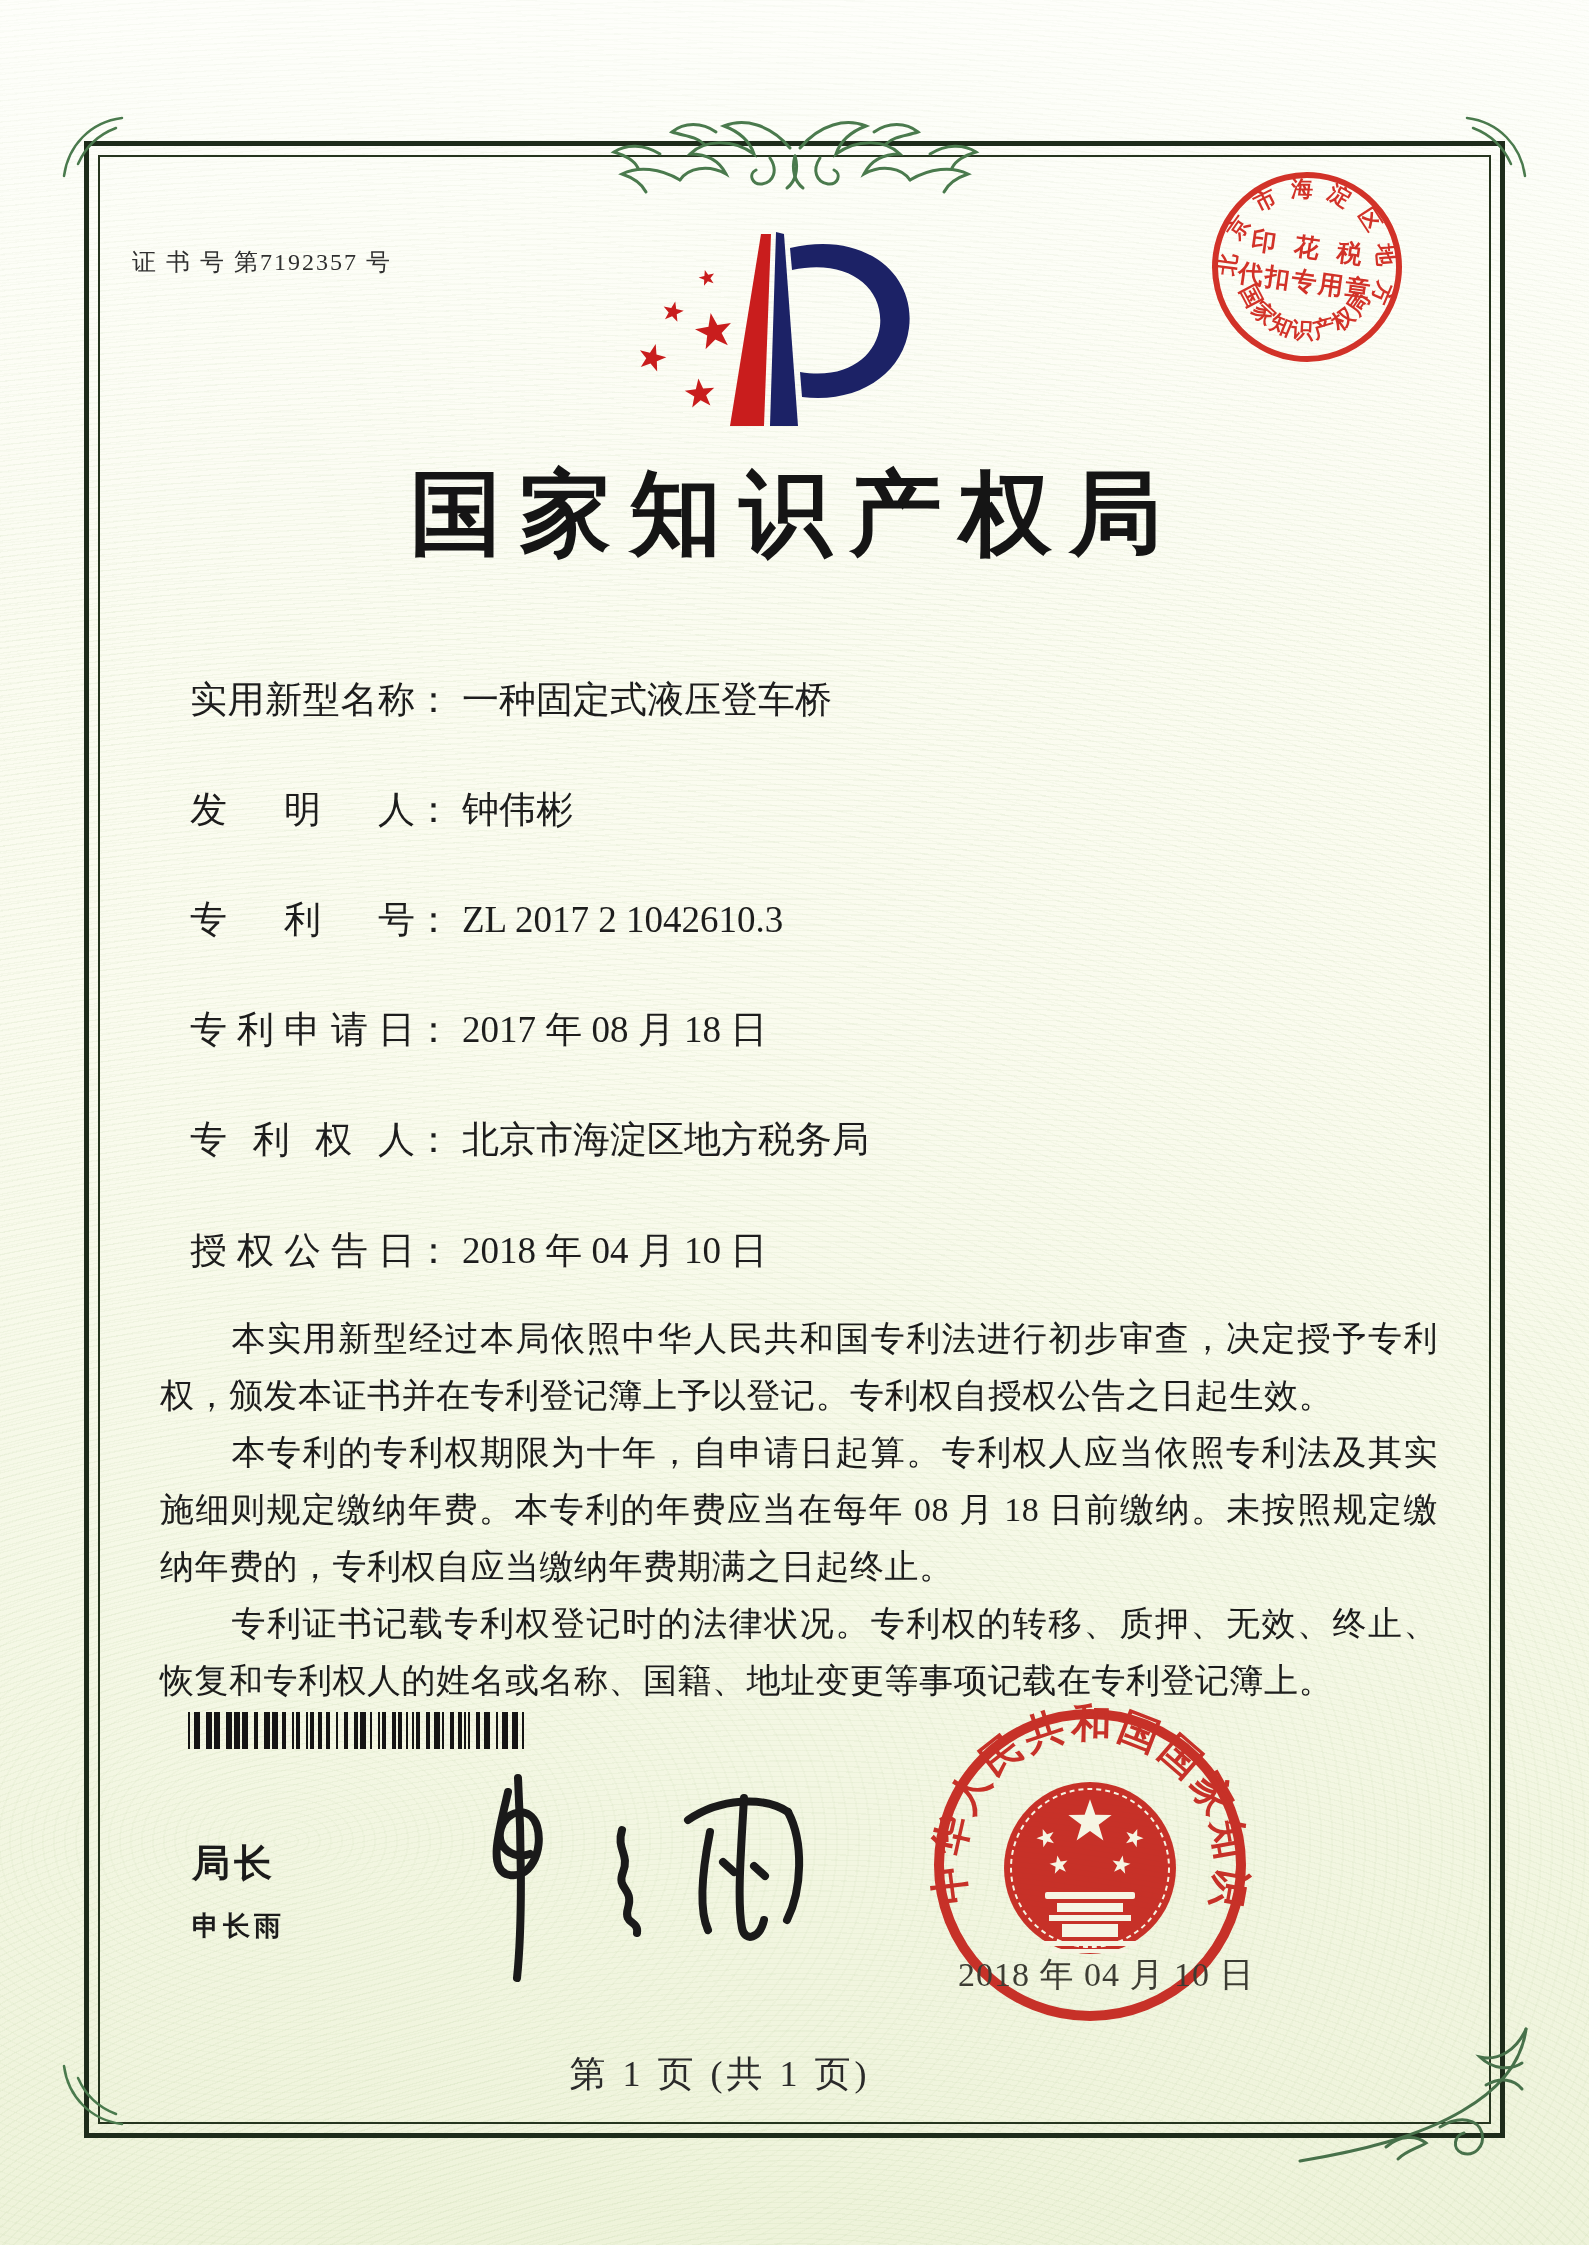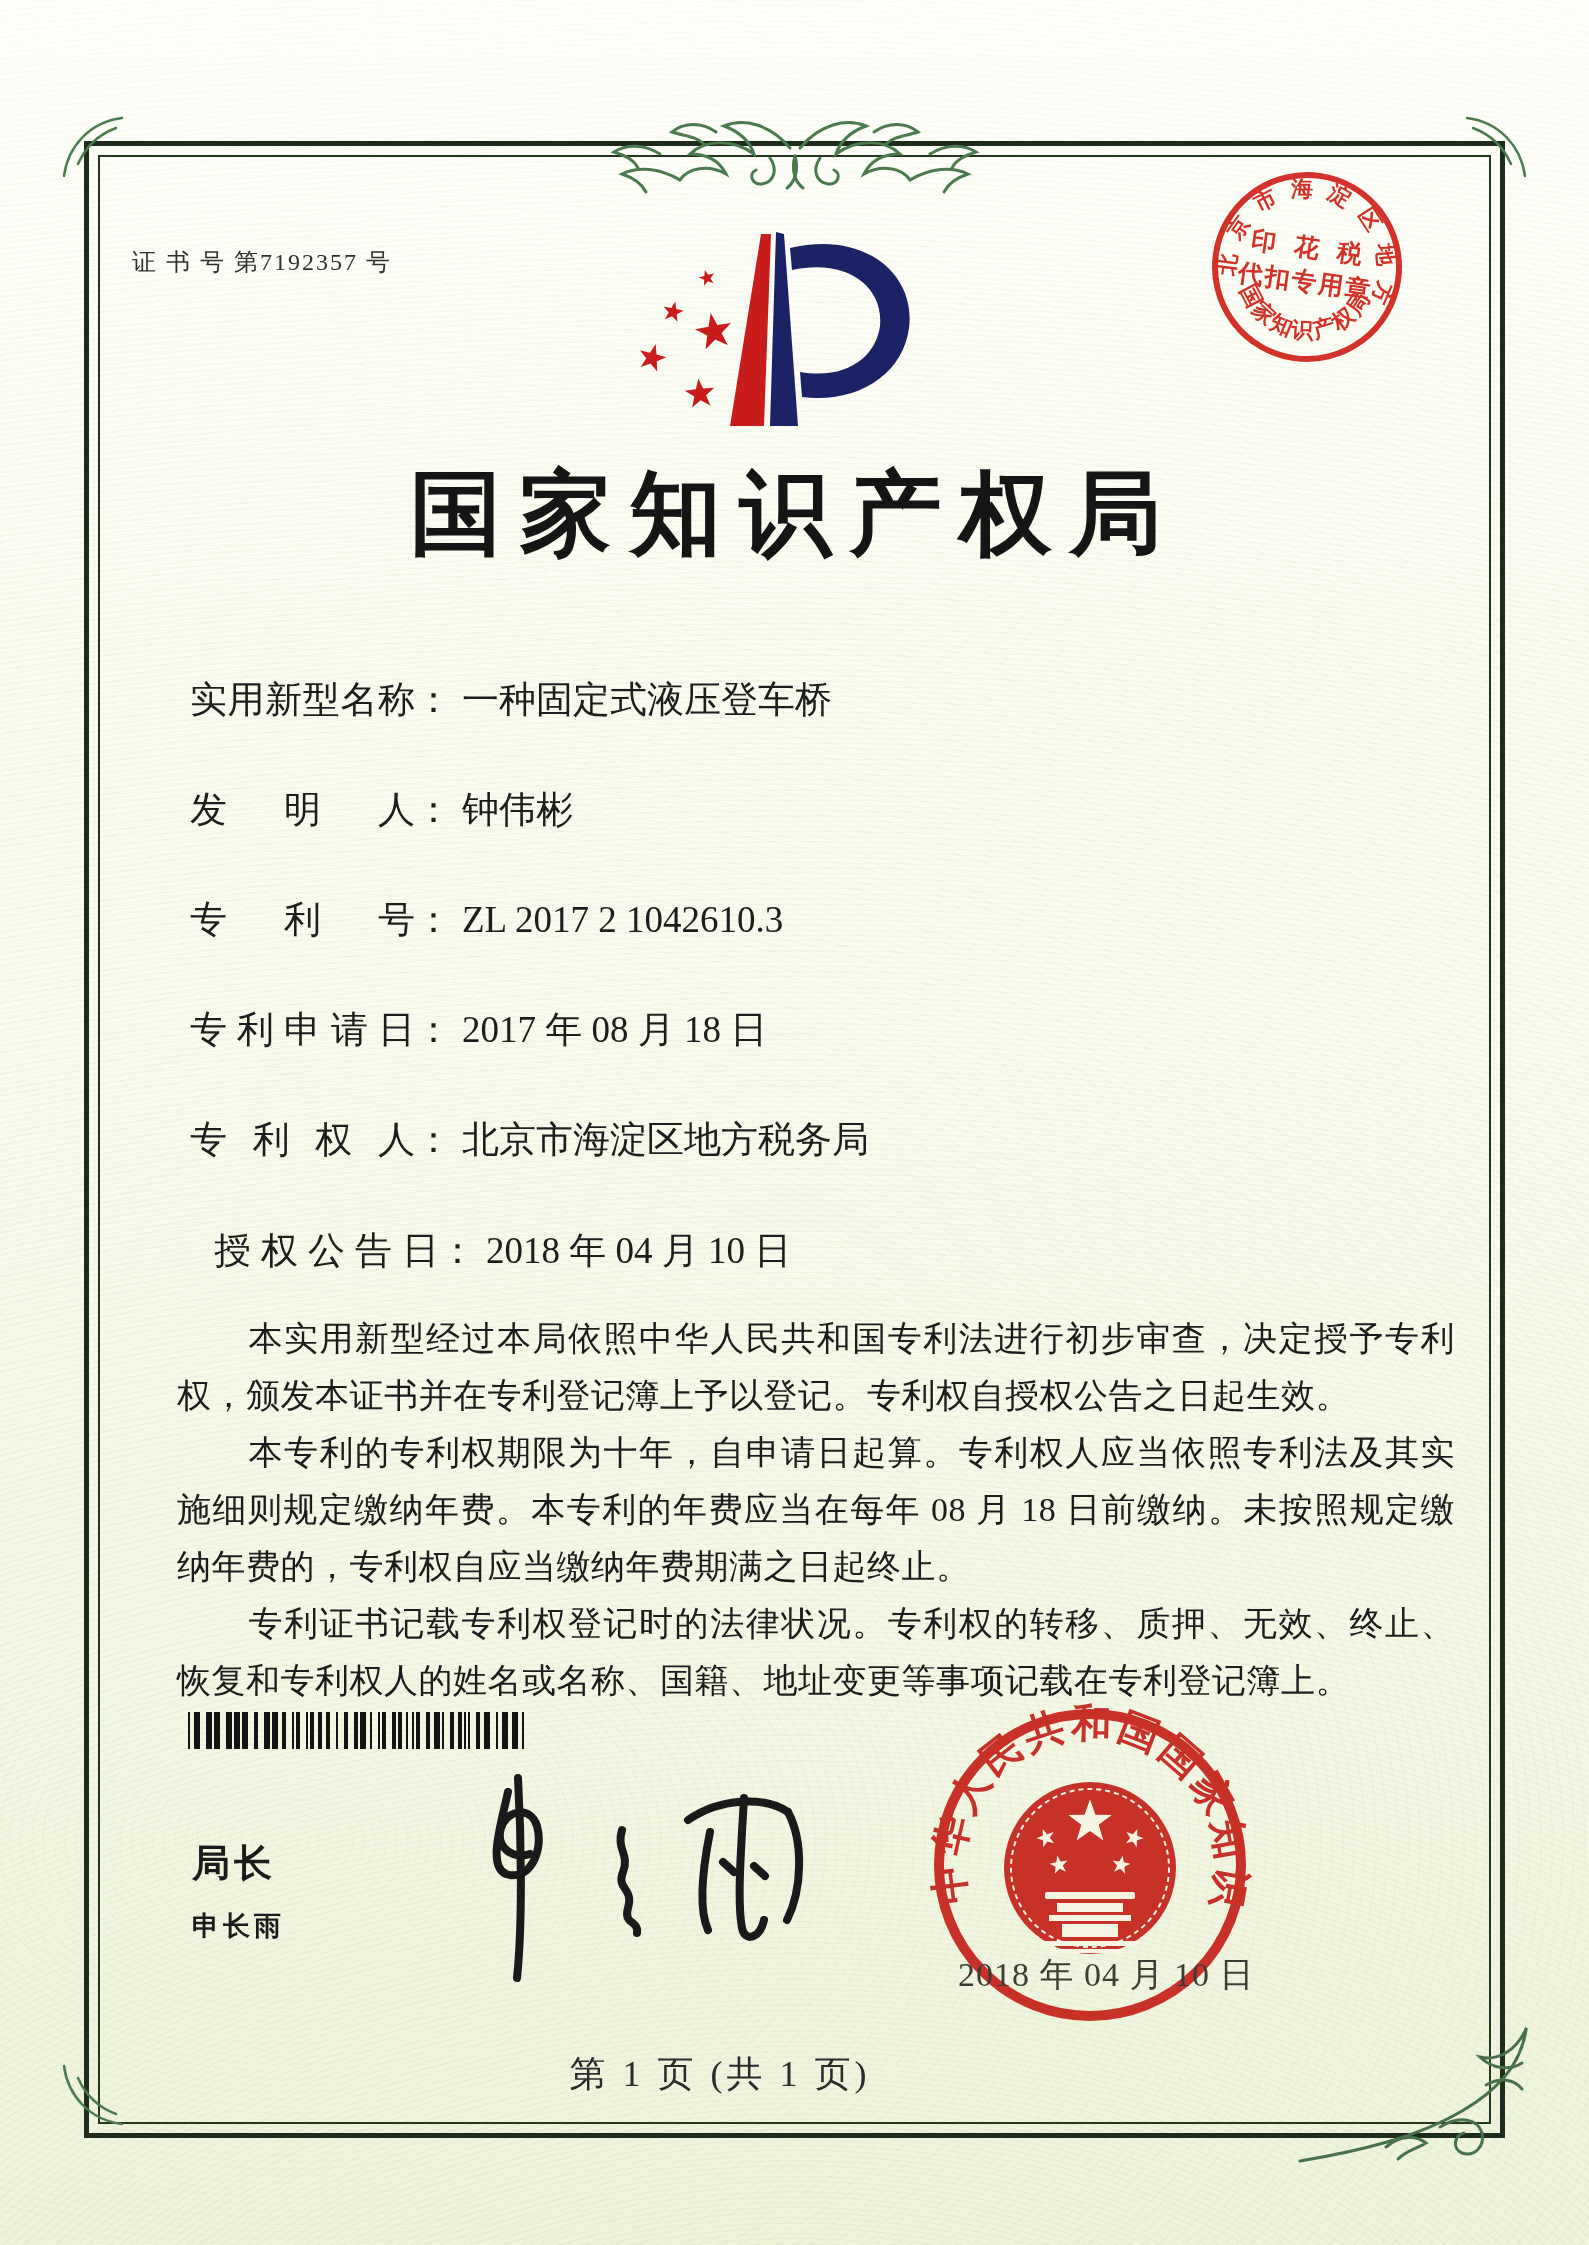--- a/index.html
+++ b/index.html
@@ -18,21 +18,21 @@
       linear-gradient(180deg,#fcfdf4 0%,#fafbee 45%,#f5f8e6 70%,#eef3da 100%);
   }
   .frame-outer{position:absolute;left:84px;top:141px;right:84px;bottom:107px;border:5px solid #1e2c1b;}
   .frame-inner{position:absolute;left:98px;top:155px;right:98px;bottom:121px;border:2px solid #26351f;}
   .abs{position:absolute;}
   .cert-no{left:132px;top:246px;font-size:24px;letter-spacing:2px;color:#2f2f2f;}
   .title{left:0;top:452px;width:100%;text-align:center;font-size:92px;font-weight:700;letter-spacing:18px;color:#151515;white-space:nowrap;}
   .field-row{left:190px;font-size:37px;color:#1d1d1d;white-space:nowrap;}
   .field-label{display:inline-block;width:225px;text-align:justify;text-align-last:justify;vertical-align:top;}
   .field-value{margin-left:10px;}
-  .body-text{left:177px;top:1310px;width:1278px;font-size:34px;line-height:57px;text-align:justify;color:#1c1c1c;letter-spacing:.5px;}
+  .body-text{left:160px;top:1310px;width:1278px;font-size:34px;line-height:57px;text-align:justify;color:#1c1c1c;letter-spacing:.5px;}
   .body-text p{margin:0;text-indent:2.1em;}
   .barcode{left:186px;top:1712px;width:348px;height:37px;position:absolute;}
   .barcode i{position:absolute;top:0;bottom:0;background:#141414;}
   .signoff-title{left:192px;top:1838px;font-size:38px;font-family:"Liberation Sans","DejaVu Sans",sans-serif;font-weight:600;color:#1b1b1b;letter-spacing:4px;}
   .signoff-name{left:192px;top:1908px;font-size:27px;font-family:"Liberation Sans","DejaVu Sans",sans-serif;font-weight:600;color:#1b1b1b;letter-spacing:4px;}
   .seal-date{left:958px;top:1952px;font-size:34px;color:#3c3c33;letter-spacing:1px;white-space:nowrap;z-index:4;}
   .footer{left:70px;top:2050px;width:1300px;text-align:center;font-size:36px;letter-spacing:4px;color:#2a2a2a;}
   svg text{font-family:"Liberation Serif","DejaVu Serif",serif;}
   .seal{opacity:.95;}
 </style>
@@ -138,21 +138,21 @@
   </div>
   <div class="abs field-row" style="top:895px;">
     <span class="field-label">专利号</span><span>：</span><span class="field-value">ZL 2017 2 1042610.3</span>
   </div>
   <div class="abs field-row" style="top:1005px;">
     <span class="field-label">专利申请日</span><span>：</span><span class="field-value">2017 年 08 月 18 日</span>
   </div>
   <div class="abs field-row" style="top:1115px;">
     <span class="field-label">专利权人</span><span>：</span><span class="field-value">北京市海淀区地方税务局</span>
   </div>
-  <div class="abs field-row" style="top:1226px;margin-left:24px;">
+  <div class="abs field-row" style="top:1226px;">
     <span class="field-label">授权公告日</span><span>：</span><span class="field-value">2018 年 04 月 10 日</span>
   </div>
 
   <div class="abs body-text">
     <p>本实用新型经过本局依照中华人民共和国专利法进行初步审查，决定授予专利权，颁发本证书并在专利登记簿上予以登记。专利权自授权公告之日起生效。</p>
     <p>本专利的专利权期限为十年，自申请日起算。专利权人应当依照专利法及其实施细则规定缴纳年费。本专利的年费应当在每年 08 月 18 日前缴纳。未按照规定缴纳年费的，专利权自应当缴纳年费期满之日起终止。</p>
     <p>专利证书记载专利权登记时的法律状况。专利权的转移、质押、无效、终止、恢复和专利权人的姓名或名称、国籍、地址变更等事项记载在专利登记簿上。</p>
   </div>
 
   <div class="barcode">

